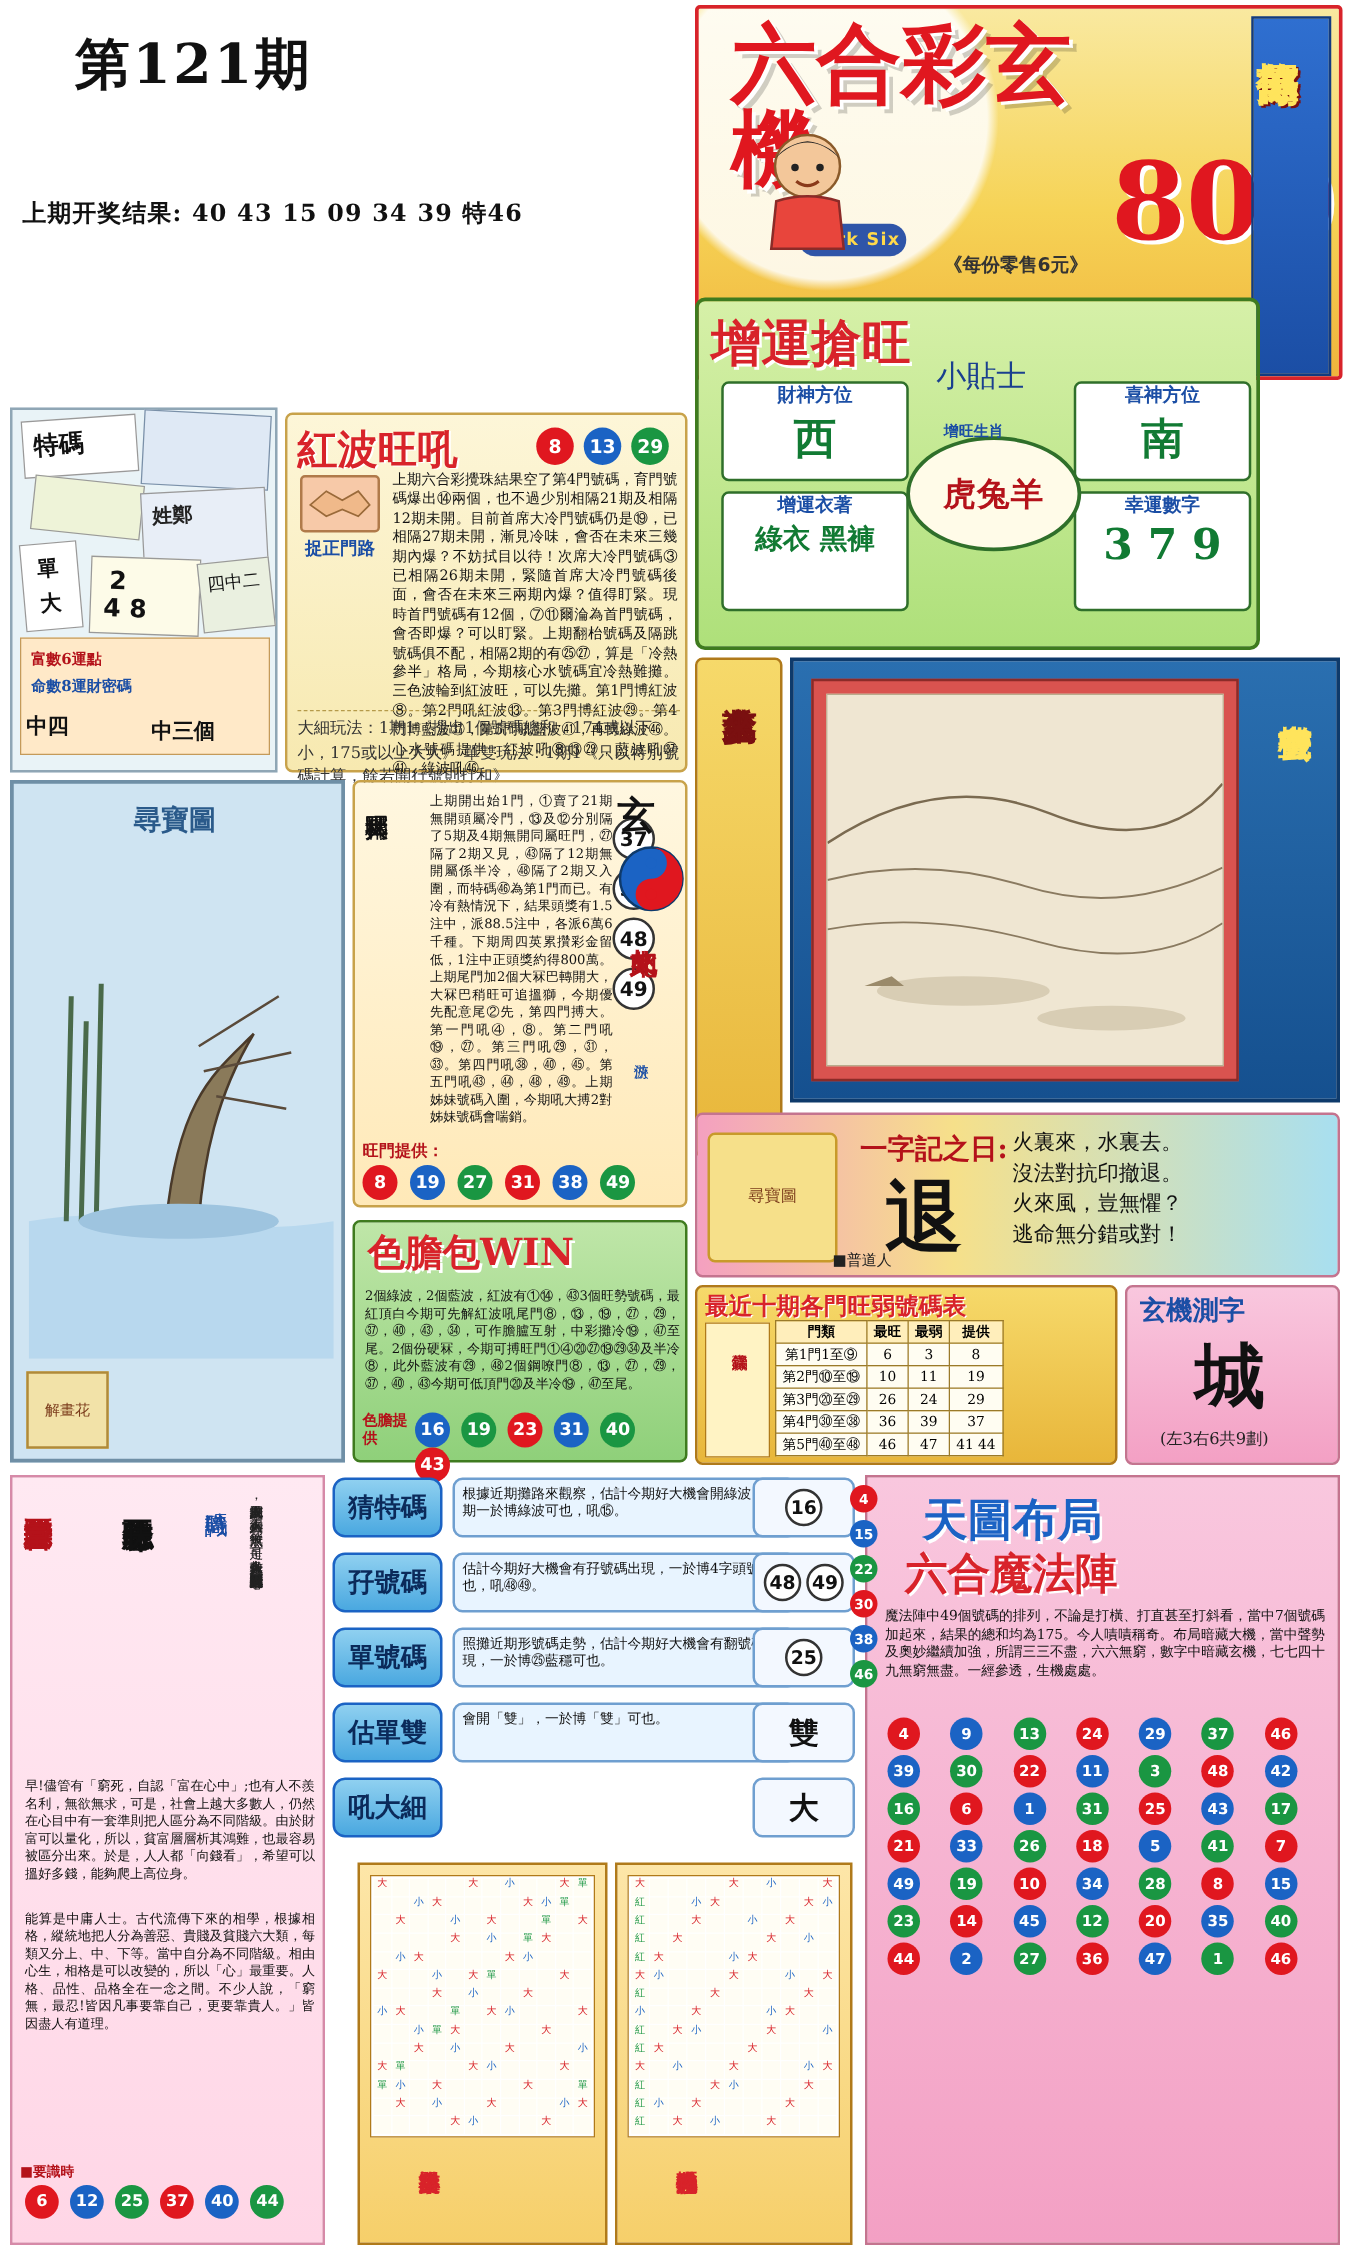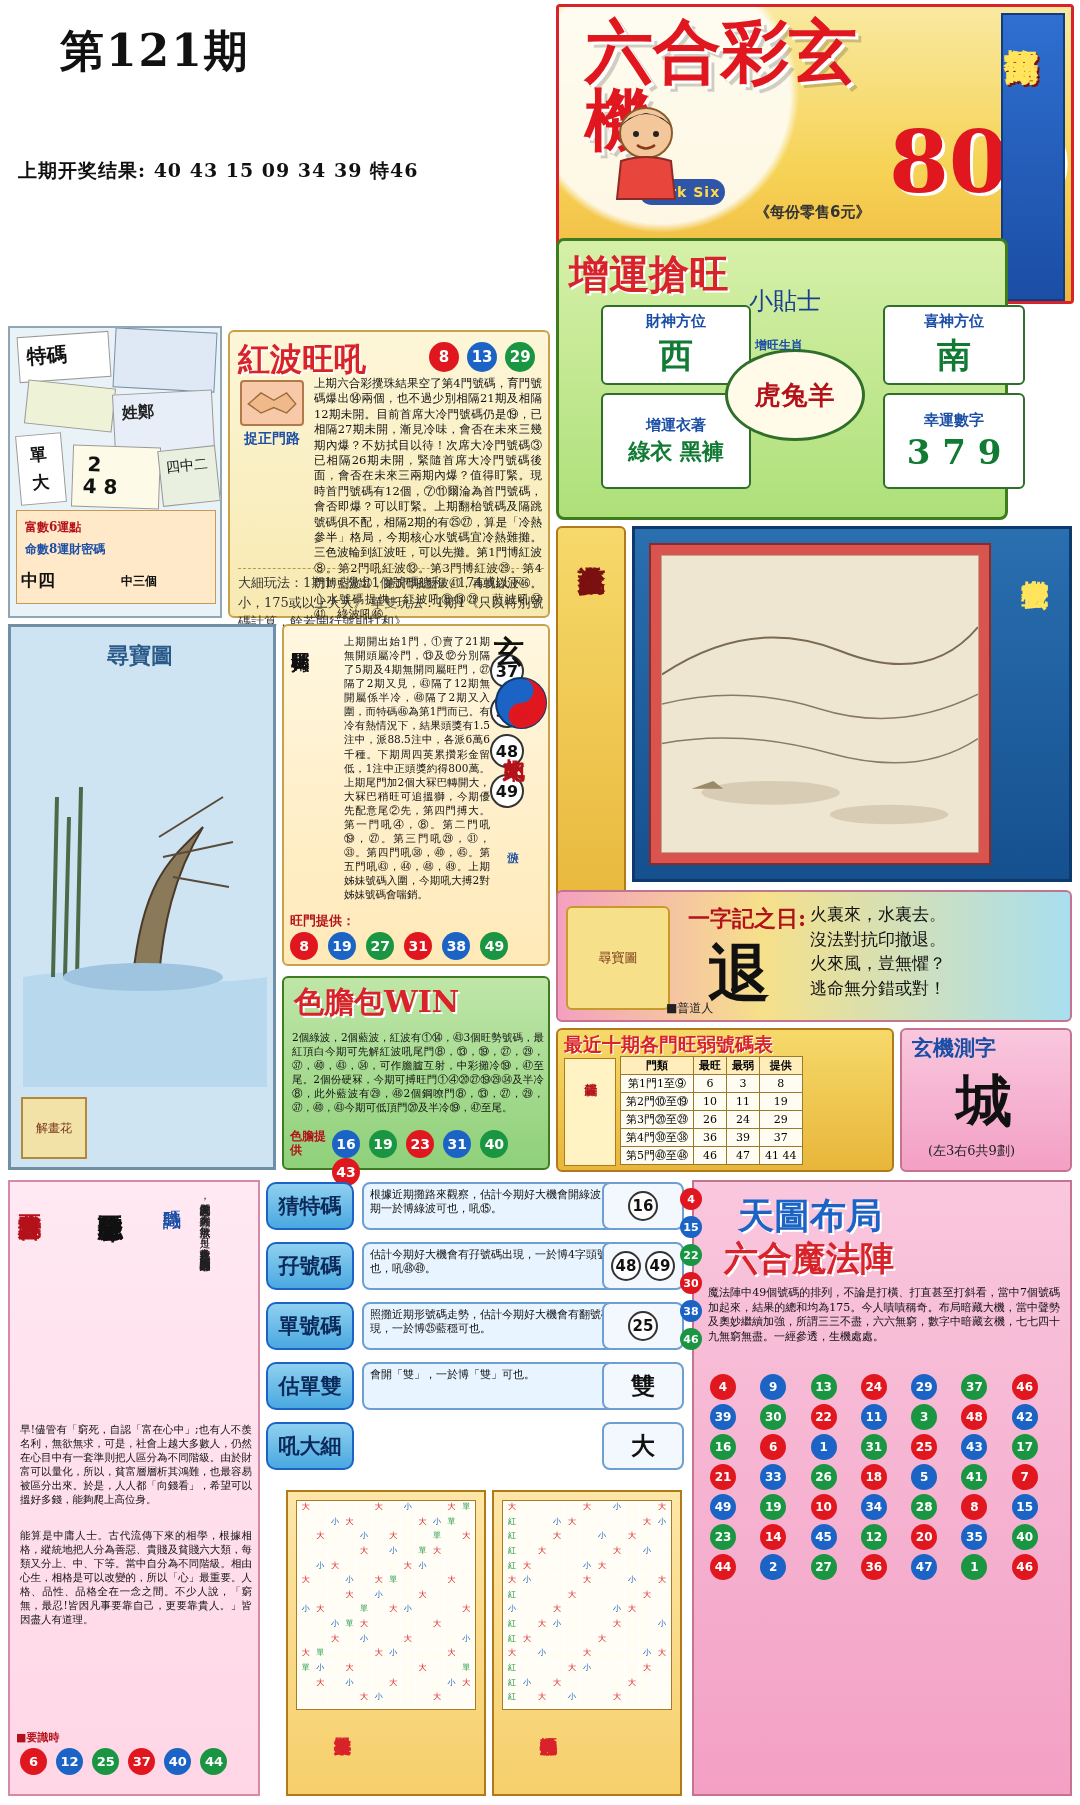--- a/index.html
+++ b/index.html
@@ -73,21 +73,21 @@
     position:absolute; left:10px; top:6px; width:300px; height:56px;
     font-family:"DejaVu Serif","Liberation Serif",serif; font-size:40px; font-weight:bold;
     color:#d8232a; text-shadow:2px 2px 0 #fff;
   }
   #tips-box .tips-title2 {
     position:absolute; left:190px; top:44px; font-size:24px; color:#1a3f8f; font-weight:normal;
     font-family:"DejaVu Serif","Liberation Serif",serif;
   }
   .tip-cell {
     position:absolute; background:#fff; border:2px solid #2f6f2a; border-radius:6px;
-    display:flex; flex-direction:column; align-items:center; justify-content:center;margin-left:24px;
+    display:flex; flex-direction:column; align-items:center; justify-content:flex-start;
   }
   .tip-label { font-size:15px; color:#1b4ea5; font-weight:bold; margin-bottom:2px; }
   .tip-val {
     font-size:34px; font-weight:bold; color:#117a33;
     font-family:"DejaVu Serif","Liberation Serif",serif;
   }
   .tip-val.small { font-size:22px; color:#117a33; }
   #zodiac-oval {
     position:absolute; left:166px; top:108px; width:140px; height:92px;
     border:3px solid #2f6f2a; border-radius:50%/50%; background:#fffbe8;
@@ -342,21 +342,21 @@
   <div class="note abs" style="left:62px;top:118px;width:88px;height:62px;background:#fdfbe8;transform:rotate(2deg);">
     <span class="abs" style="left:14px;top:6px;font-size:20px;font-weight:bold;color:#111;">2</span>
     <span class="abs" style="left:10px;top:28px;font-size:20px;font-weight:bold;color:#111;">4 8</span>
   </div>
   <div class="note abs" style="left:150px;top:120px;width:58px;height:56px;background:#eaf0e0;transform:rotate(-6deg);">
     <span class="abs" style="left:6px;top:8px;font-size:14px;color:#111;font-family:'DejaVu Serif',serif;">四中二</span>
   </div>
   <div class="note abs" style="left:6px;top:182px;width:200px;height:94px;background:#ffe9c8;border:1px solid #c49a5a;">
     <span class="abs" style="left:8px;top:8px;font-size:12px;color:#b4121a;font-weight:bold;font-family:'DejaVu Serif',serif;">富數6運點</span>
     <span class="abs" style="left:8px;top:30px;font-size:12px;color:#1b4ea5;font-weight:bold;font-family:'DejaVu Serif',serif;">命數8運財密碼</span>
-    <span class="abs" style="left:104px;top:62px;font-size:12px;color:#111;font-weight:bold;font-family:'DejaVu Serif',serif;">中三個</span>
+    <span class="abs" style="left:104px;top:62px;font-size:17px;color:#111;font-weight:bold;font-family:'DejaVu Serif',serif;">中三個</span>
     <span class="abs" style="left:4px;top:58px;font-size:17px;color:#111;font-weight:bold;font-family:'DejaVu Serif',serif;">中四</span>
   </div>
 </div>
 
 <div class="abs" id="p-hongbo">
   <div class="hdr panel-title-red">紅波旺吼</div>
   <div class="hdrballs">
     <span class="ball red">8</span>
     <span class="ball blue">13</span>
     <span class="ball green">29</span>

